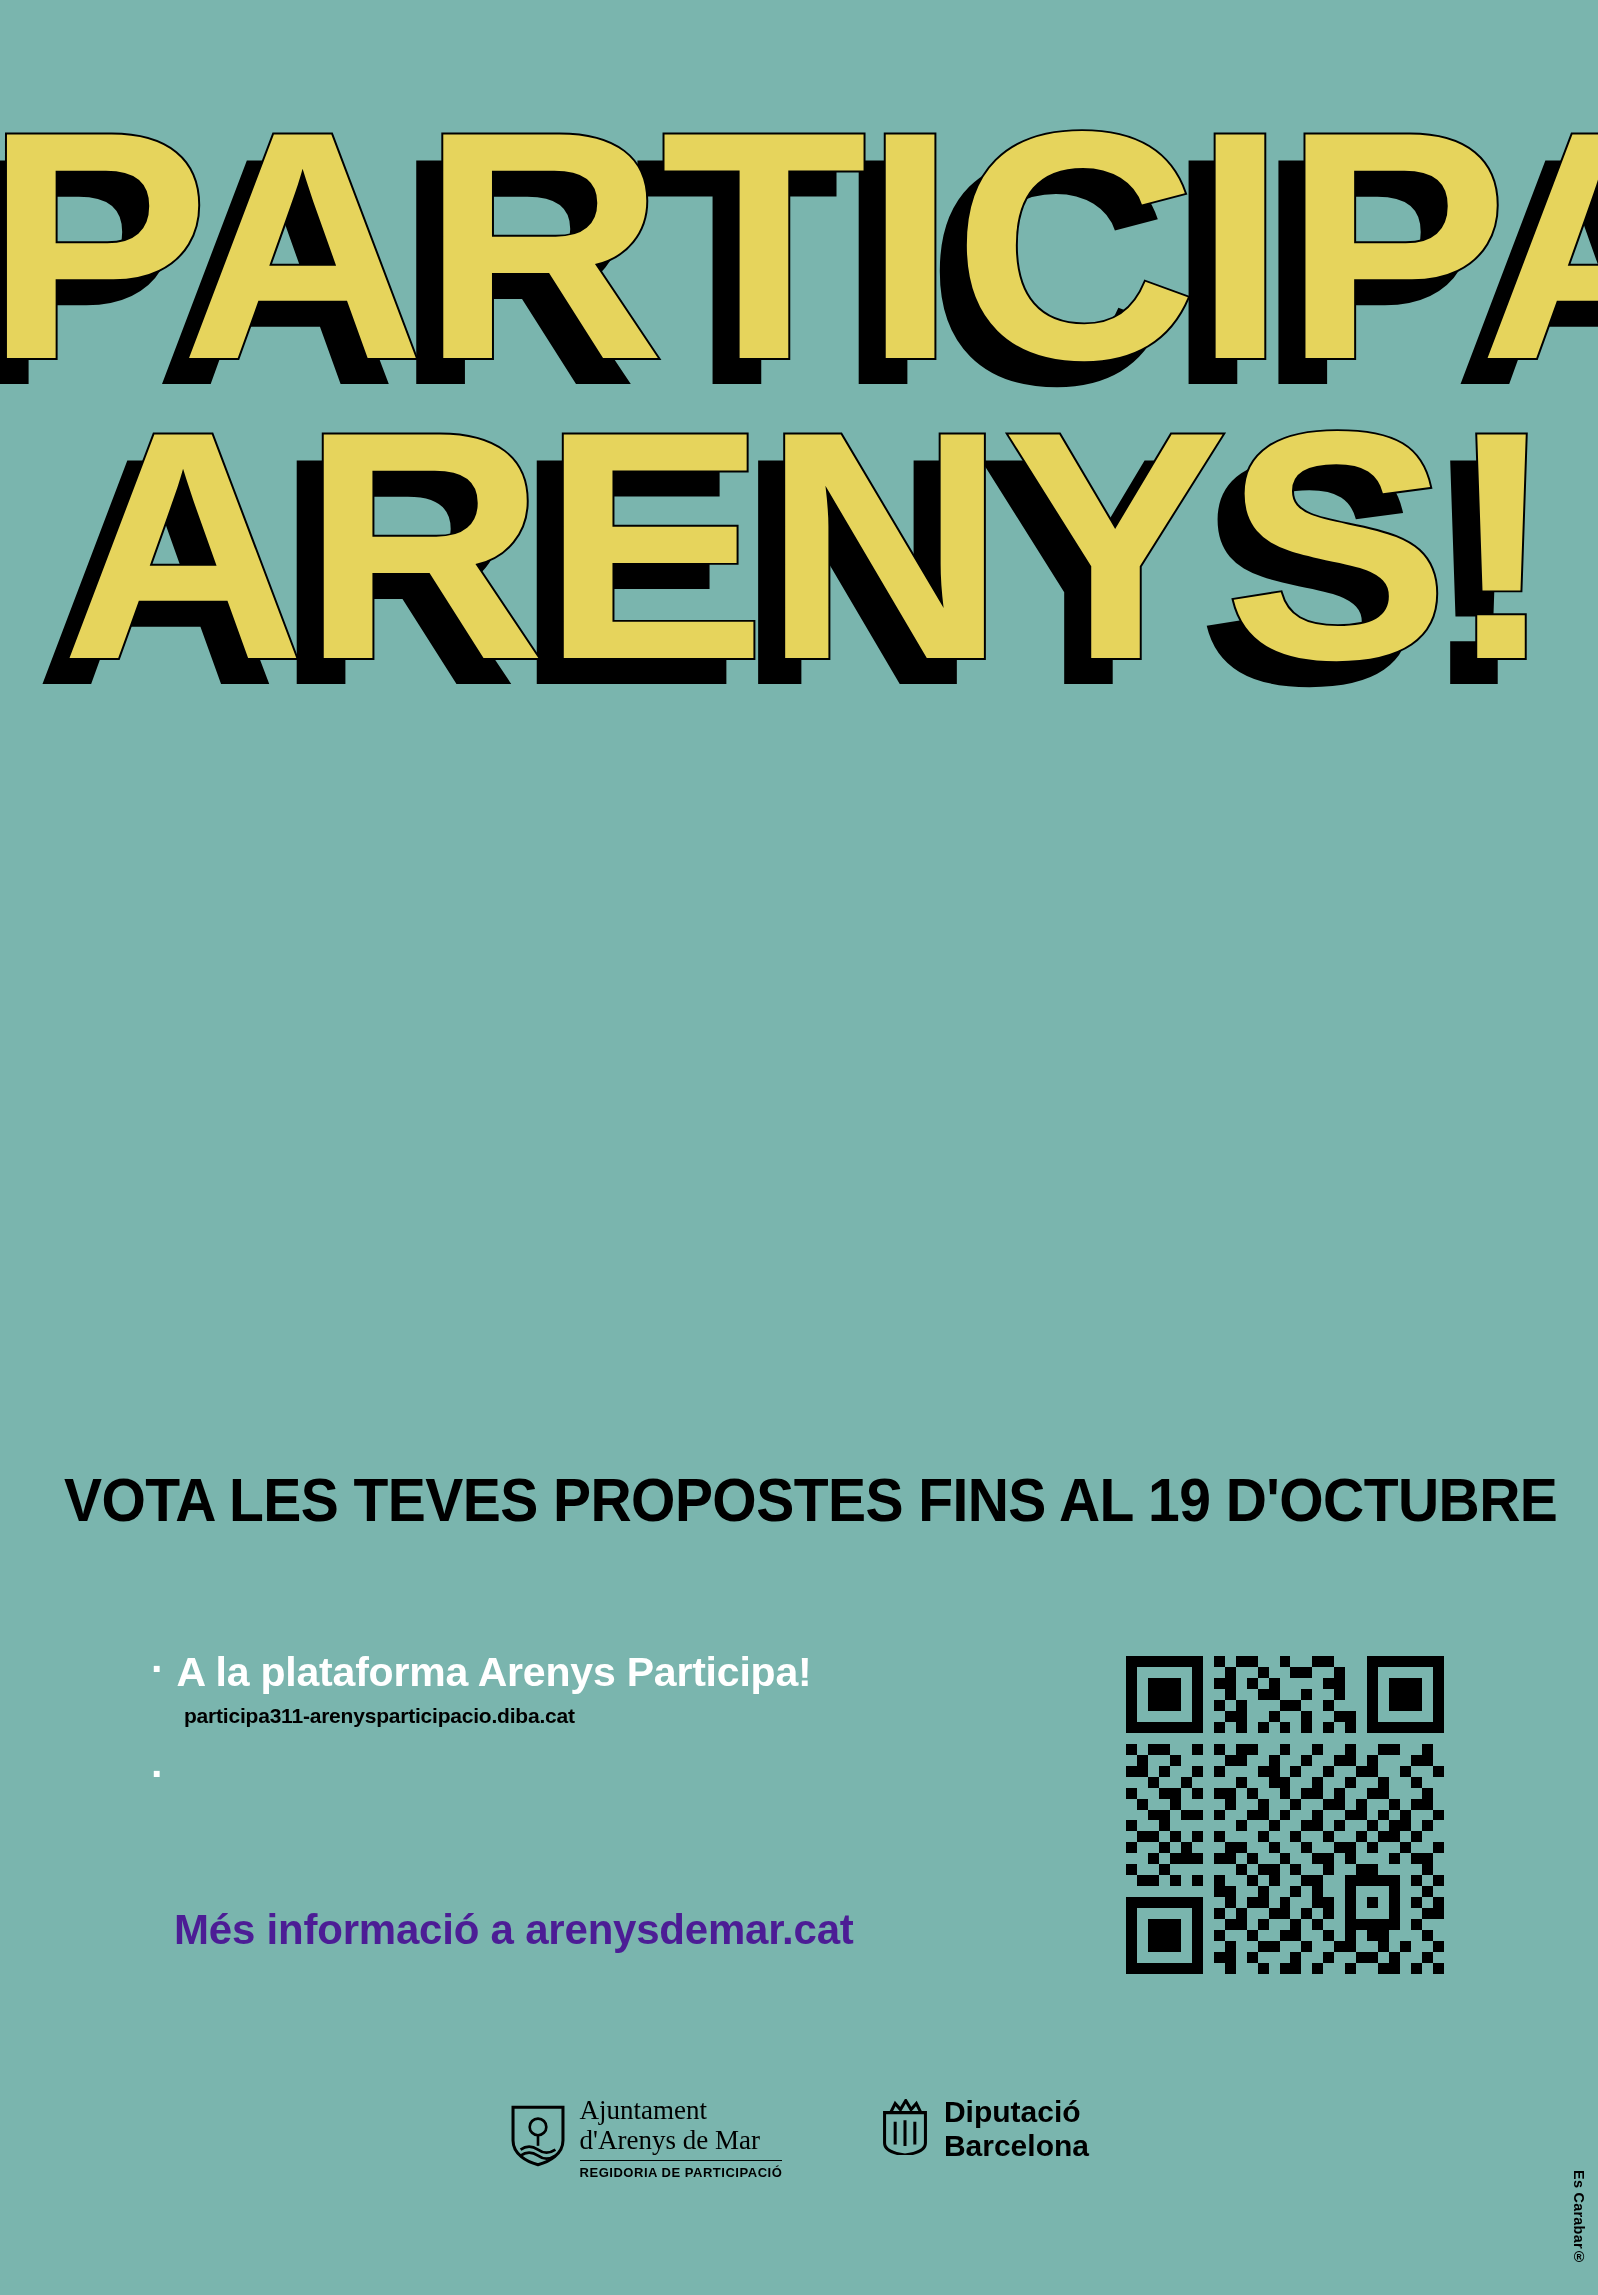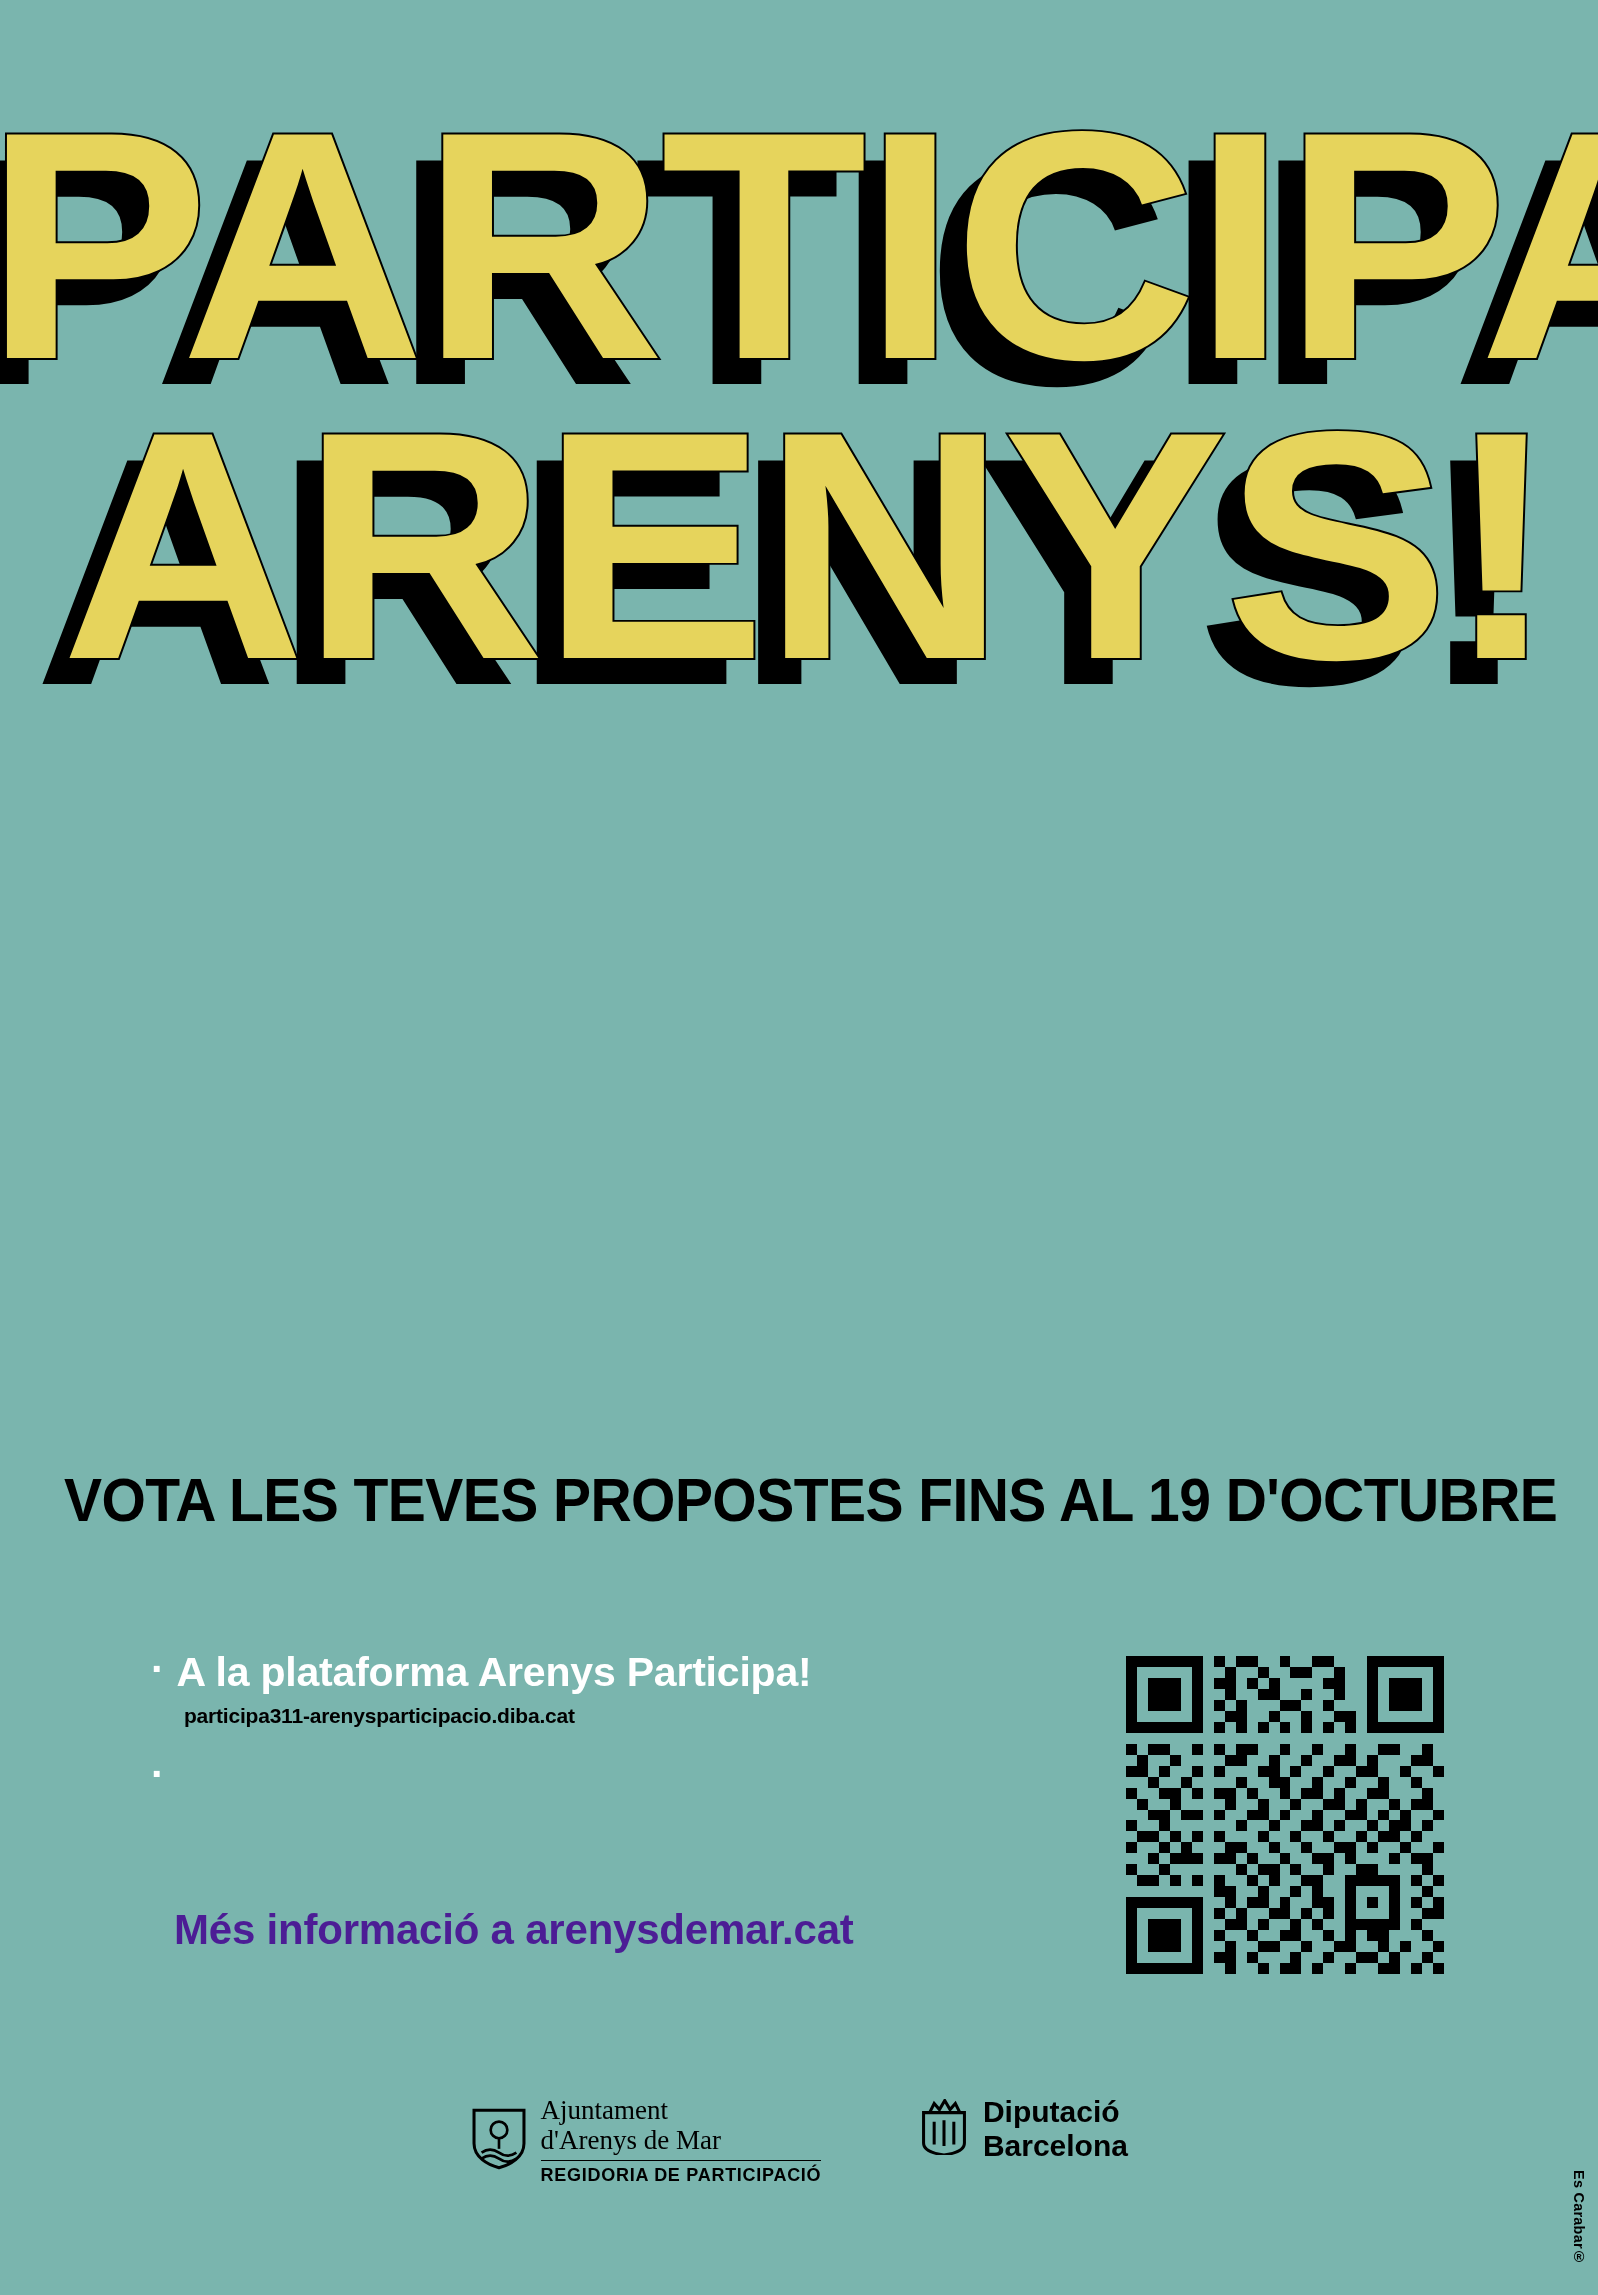--- a/index.html
+++ b/index.html
@@ -157,21 +157,21 @@
     color: #000;
   }
   .logo-text-main {
     font-family: "Liberation Serif", serif;
     font-size: 27px;
     line-height: 1.12;
     color: #000;
   }
   .logo-text-sub {
     font-family: "Liberation Sans", sans-serif;
-    font-size: 18px;
+    font-size: 13px;
     font-weight: bold;
     letter-spacing: 0.04em;
     color: #000;
     margin-top: 4.5px;
     border-top: 1.5px solid #000;
     padding-top: 3.8px;
   }
   .logo-text-diba {
     font-family: "Liberation Sans", sans-serif;
     font-size: 30px;

